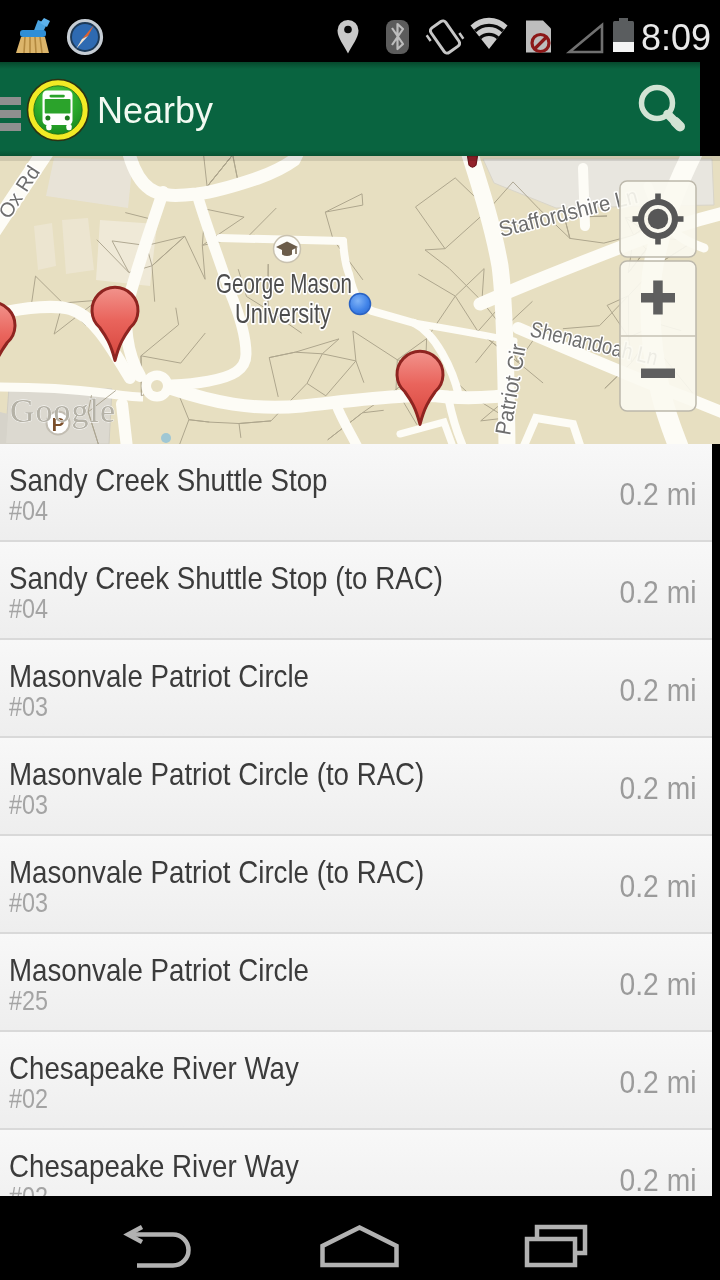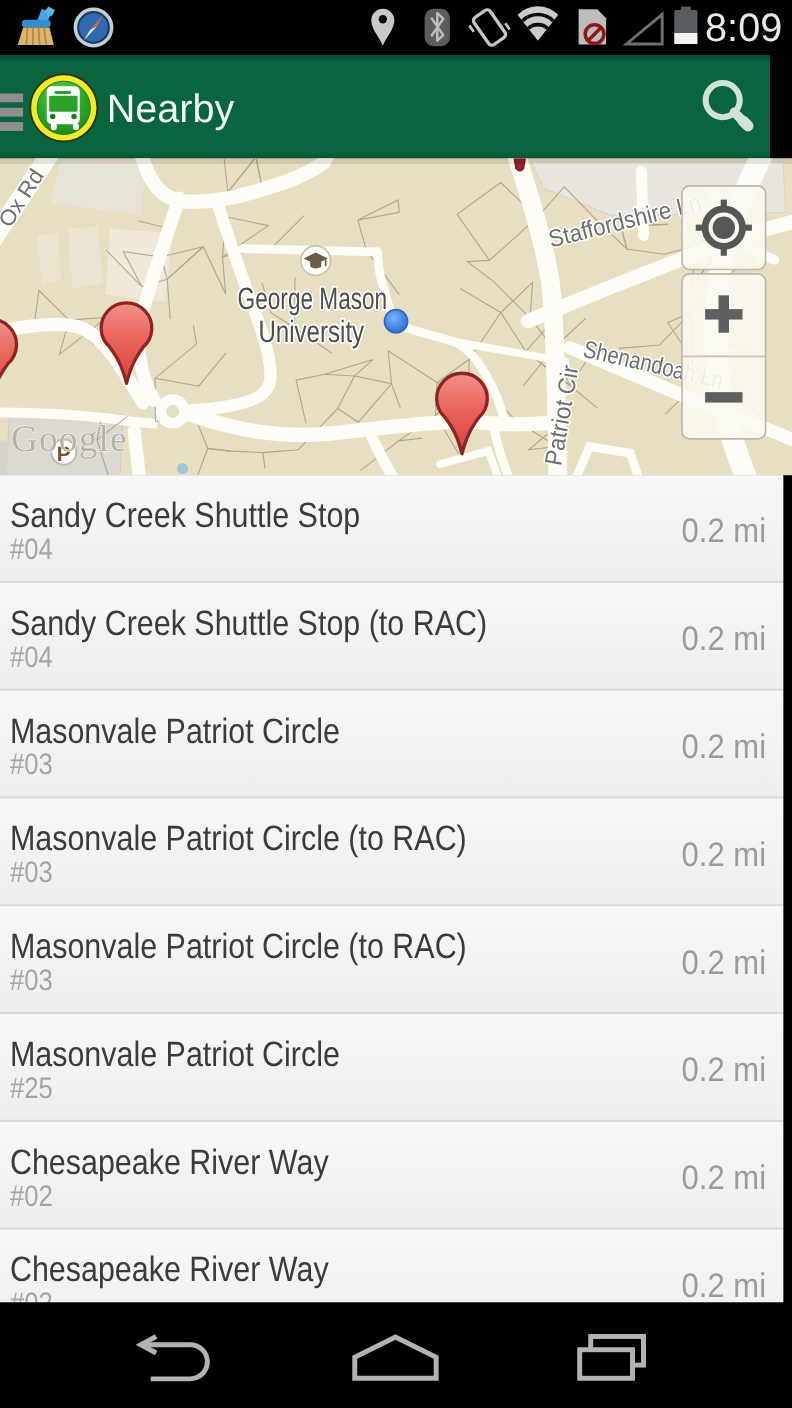--- a/index.html
+++ b/index.html
@@ -1,18 +1,18 @@
 <!DOCTYPE html>
 <html><head>
 <meta charset="utf-8">
 <style>
   html,body{margin:0;padding:0;}
   body{width:720px;height:1280px;position:relative;overflow:hidden;
        font-family:"Liberation Sans", sans-serif;background:#000;}
-  .abs{position:absolute;}
+  .abs{position:absolute;margin-top:12px;}
 </style>
 </head>
 <body>
 
 <div class="abs" id="statusbar" style="left:0;top:0;width:720px;height:50px;background:#000;">
 <svg width="720" height="50" style="position:absolute;left:0;top:0">
 
   <g>
     <path d="M38,8 L47,12 L41,24 L33,21 Z" fill="#4aa3e0"></path>
     <path d="M44,6 L50,9 L47,15 L40,11 Z" fill="#5db2ec"></path>

